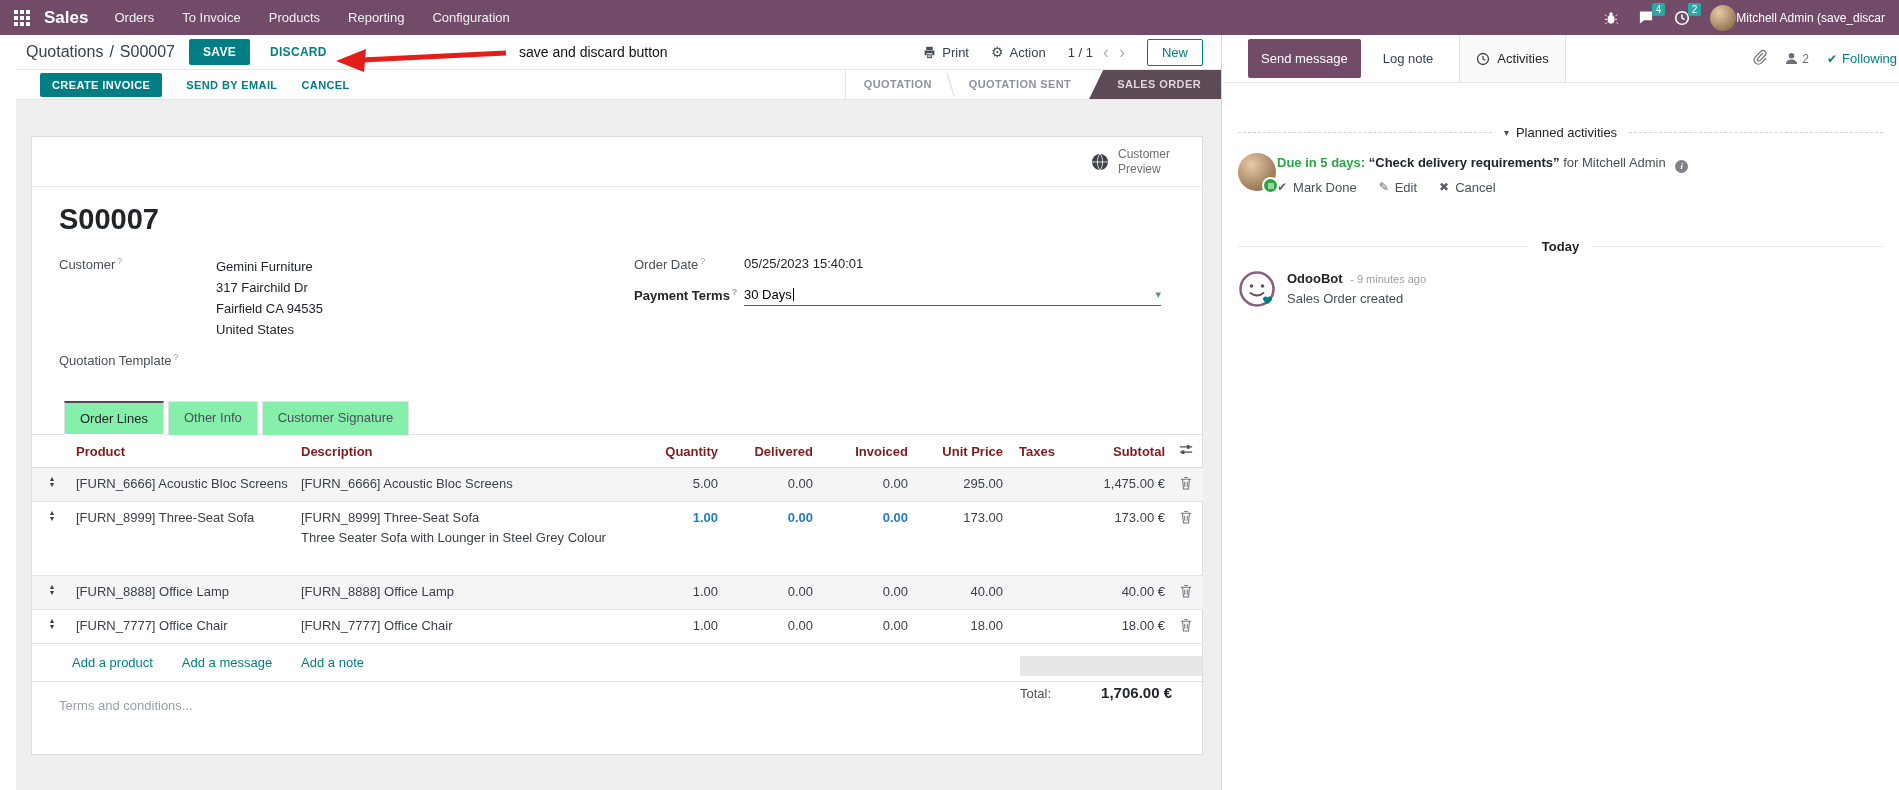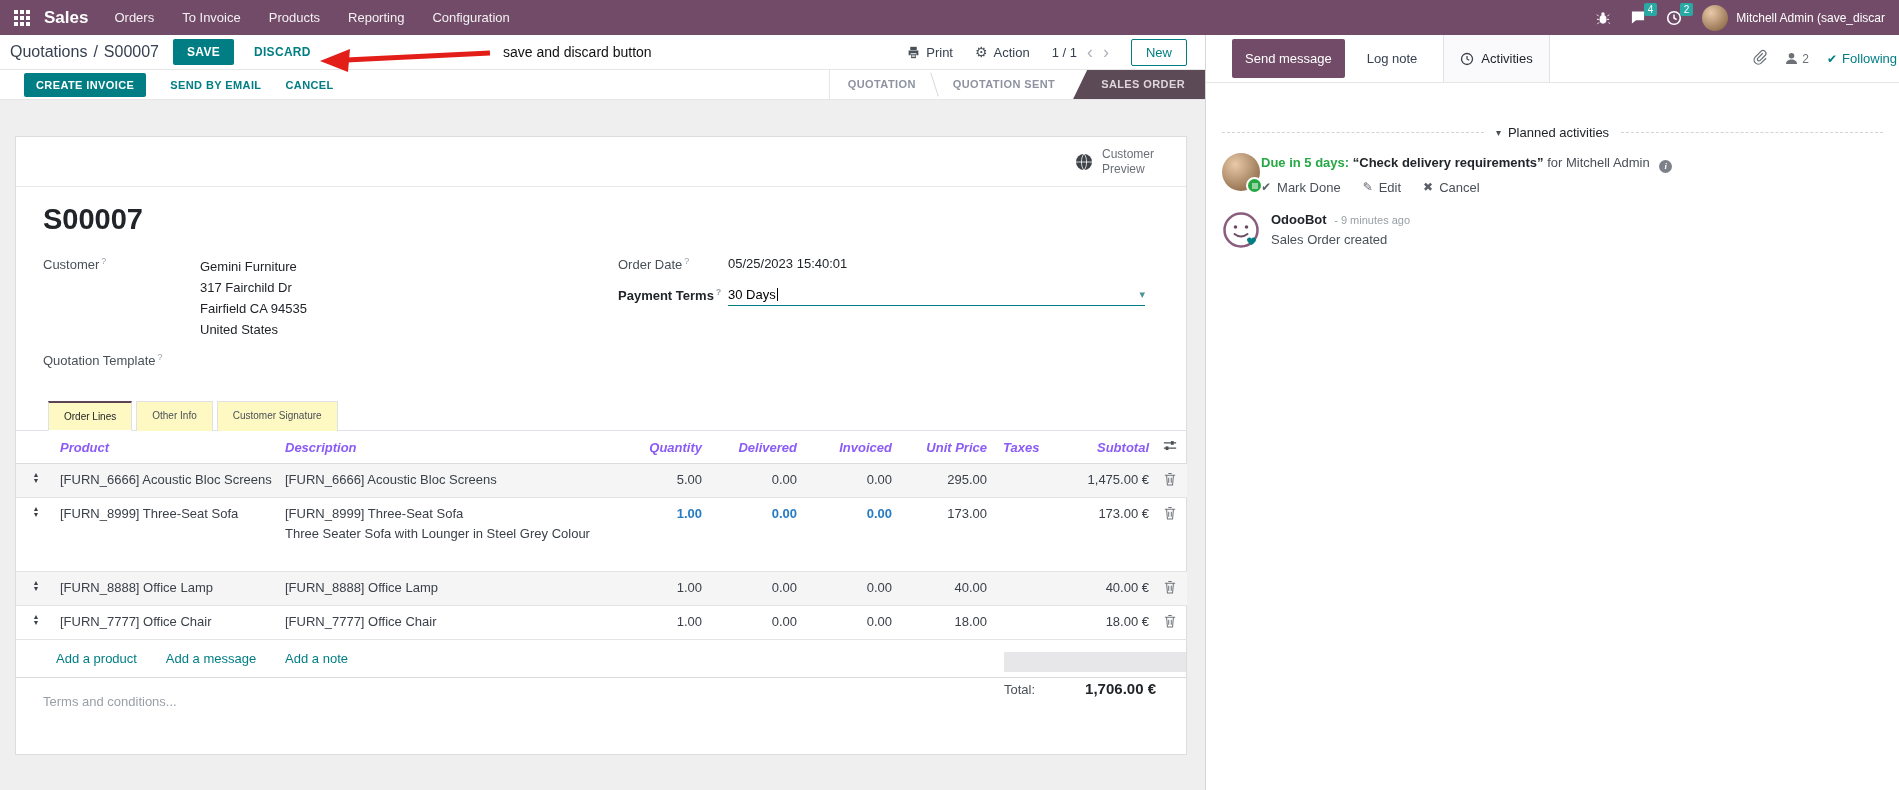--- a/index.html
+++ b/index.html
@@ -7,25 +7,25 @@
 
   
   .topnav { height:35px; background:#714B67; display:flex; align-items:center; padding:0 14px; color:#fff; }
   .grid-icon { display:grid; grid-template-columns:repeat(3,4px); grid-gap:2px; margin-right:14px; cursor:pointer; }
   .grid-icon span { width:4px; height:4px; background:#fff; }
   .app-name { font-size:17px; font-weight:bold; margin-right:26px; cursor:pointer; }
   .nav-item { font-size:13px; color:rgba(255,255,255,.92); margin-right:28px; cursor:pointer; }
   .nav-right { margin-left:auto; display:flex; align-items:center; gap:20px; }
   .nav-ico { position:relative; display:flex; align-items:center; cursor:pointer; }
   .nav-badge { position:absolute; top:-7px; right:-11px; background:#2aa8a4; color:#fff; font-size:10px; padding:1px 4px; border-radius:2px; line-height:11px; }
-  .nav-user { display:flex; align-items:center; gap:8px; font-size:12px; white-space:nowrap; overflow:hidden; }
+  .nav-user { display:flex; align-items:center; gap:0; font-size:12px; white-space:nowrap; overflow:hidden; }
   .avatar { width:26px; height:26px; border-radius:50%; background:radial-gradient(circle at 35% 30%, #e8c9a8, #9c7a58 70%, #6e563e); flex:none; }
 
   
-  .workspace { display:flex; height:755px; }
+  .workspace { display:flex; height:755px;padding-left:16px; }
   .left-pane { width:1206px; flex:none; display:flex; flex-direction:column; border-right:1px solid #d4d6d9; }
 
   .control-row { height:35px; background:#fff; border-bottom:1px solid #e6e6e6; display:flex; align-items:center; padding:0 10px; position:relative; z-index:3; }
   .breadcrumb { font-size:16px; color:#374151; white-space:nowrap; }
   .breadcrumb .sep { margin:0 6px; color:#374151; }
   .btn-save { background:#017E84; color:#fff; font-size:12px; font-weight:bold; border:none; padding:6px 14px; margin-left:14px; border-radius:2px; cursor:pointer; letter-spacing:.3px; }
   .btn-discard { background:none; border:none; color:#017E84; font-size:12px; font-weight:bold; margin-left:20px; cursor:pointer; letter-spacing:.3px; }
   .control-right { margin-left:auto; display:flex; align-items:center; gap:22px; padding-right:8px; }
   .ctl-link { display:flex; align-items:center; gap:6px; font-size:13px; color:#374151; cursor:pointer; }
   .gear-glyph { font-size:14px; color:#495057; }
@@ -66,26 +66,26 @@
   .fvalue { color:#212529; }
   .addr div { line-height:21px; color:#212529; }
   .link { color:#017E84; cursor:pointer; }
   .frow-r { display:flex; align-items:flex-start; font-size:13px; margin-bottom:15px; }
   .pay-input { flex:1; display:flex; align-items:center; border-bottom:1px solid #017E84; padding-bottom:3px; position:relative; }
   .pay-input .caret { margin-left:auto; color:#4b949a; font-size:11px; }
   .cursor-bar { display:inline-block; width:1px; height:13px; background:#000; margin-left:1px; vertical-align:middle; }
 
   
   .tabs { display:flex; border-bottom:1px solid #dee2e6; margin-top:24px; padding-left:32px; }
-  .tab { font-size:10px; color:#495057; padding:8px 15px; border:1px solid #dee2e6; border-bottom:none; margin-bottom:-1px; background:#fef9c3; cursor:pointer; margin-right:4px; }
+  .tab { font-size:13px; color:#495057; padding:8px 15px; border:1px solid #dee2e6; border-bottom:none; margin-bottom:-1px; background:#86efac; cursor:pointer; margin-right:4px; }
   .tab.active { border-top:2px solid #5c4456; color:#212529; border-bottom:1px solid #fff; }
 
   
   table.olines { width:100%; border-collapse:collapse; table-layout:fixed; font-size:13px; }
-  .olines th { font-weight:bold; color:#8b5cf6; border-bottom:1px solid #d9dbdf; padding:8px 4px; text-align:left;font-style:italic; }
+  .olines th { font-weight:bold; color:#7f1d1d; border-bottom:1px solid #d9dbdf; padding:8px 4px; text-align:left; }
   .olines th.num, .olines td.num { text-align:right; }
   .olines td { padding:8px 4px; color:#3b4049; border-bottom:1px solid #e4e4e6; vertical-align:top; }
   .olines tr.striped td { background:#f5f5f6; }
   .olines tr.tall td { padding-bottom:30px; }
   .handle { color:#b0b3b8; font-size:7px; line-height:6px; text-align:center; cursor:grab; user-select:none; }
   .desc2 { margin-top:5px; }
   td.edited { color:#267bc4; font-weight:bold; }
   .trash-cell { text-align:center; cursor:pointer; }
 
   .add-links { padding:11px 0 11px 40px; border-bottom:1px solid #d9dbdf; font-size:13px; }
@@ -478,20 +478,23 @@
               <span>Edit</span>
             </span>
             <span class="act-action">
               <span class="g">✖</span>
               <span>Cancel</span>
             </span>
           </div>
         </div>
       </div>
 
+      <div class="today-divider">
+        <span class="t">Today</span>
+      </div>
 
       <div class="message-item">
         <svg width="38" height="38" viewBox="0 0 38 38">
           <circle cx="19" cy="19" r="16.5" fill="#fff" stroke="#8a5d7e" stroke-width="2.5"></circle>
           <circle cx="13.5" cy="16" r="1.8" fill="#6b4c62"></circle>
           <circle cx="24.5" cy="16" r="1.8" fill="#6b4c62"></circle>
           <path d="M12.5 23q6.5 5 13 0" stroke="#6b4c62" stroke-width="2" fill="none" stroke-linecap="round"></path>
           <path d="M29.5 34c-2.8-1.8-4.5-3.4-4.5-5.2 0-1.3 1-2.3 2.3-2.3.9 0 1.7.5 2.2 1.2.5-.7 1.3-1.2 2.2-1.2 1.3 0 2.3 1 2.3 2.3 0 1.8-1.7 3.4-4.5 5.2z" fill="#017E84"></path>
         </svg>
         <div>

